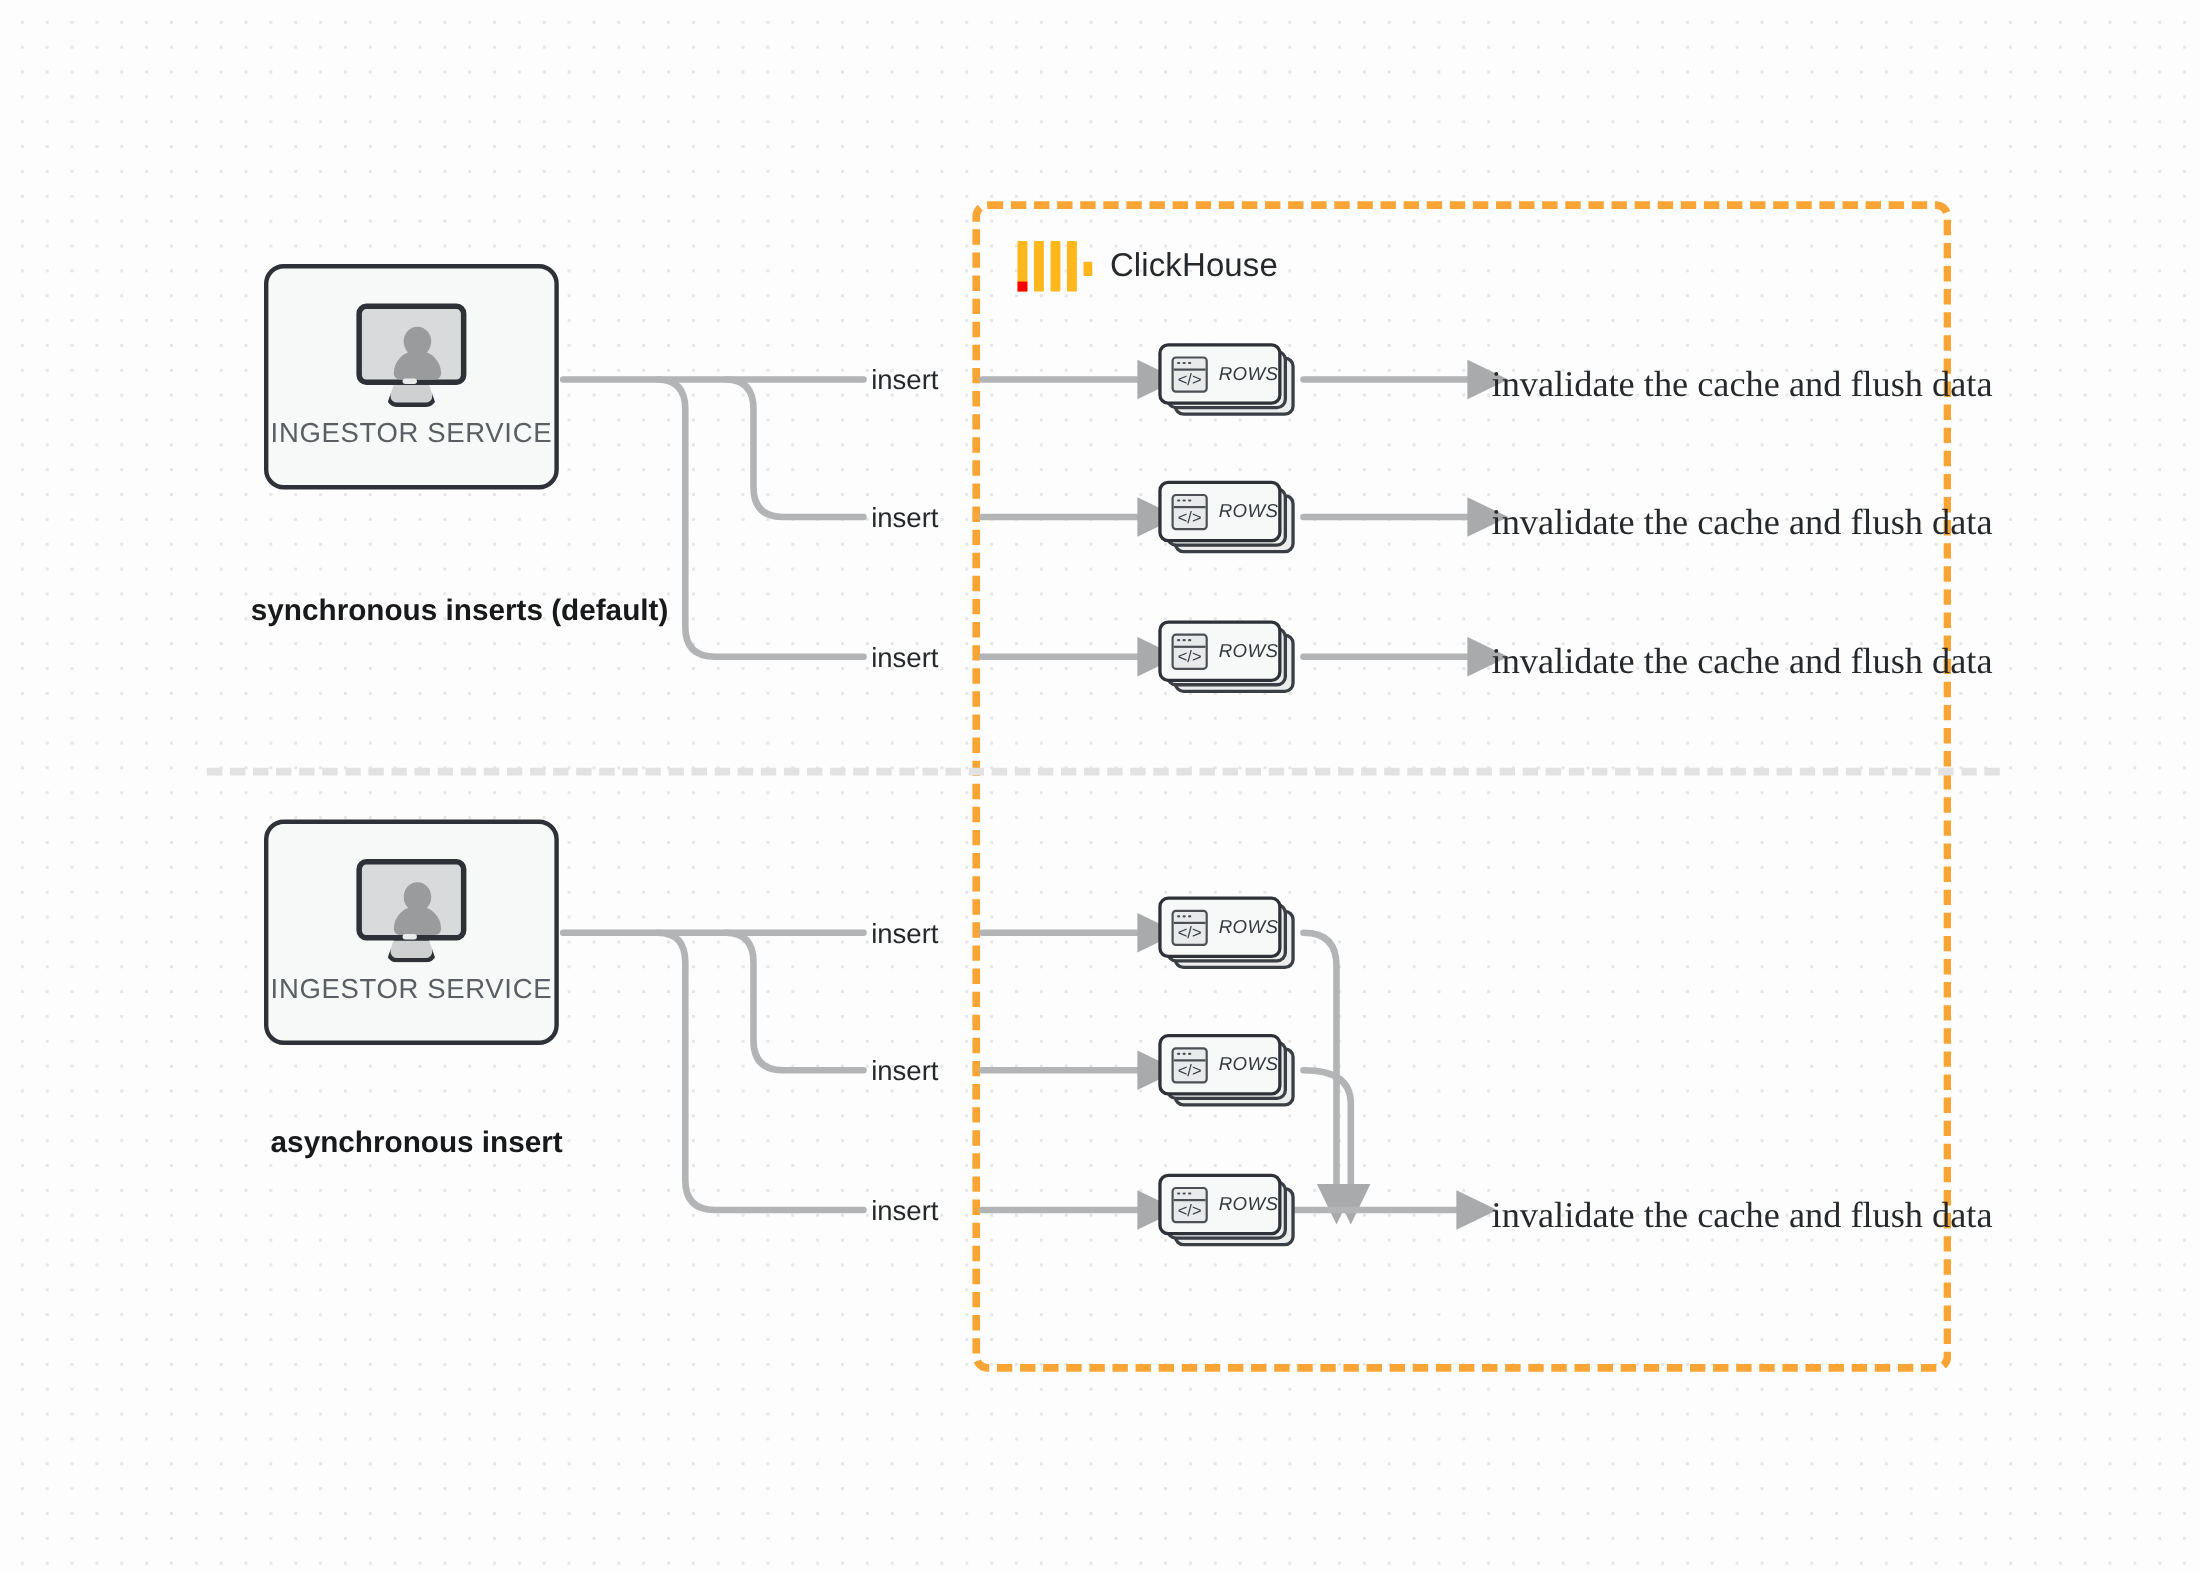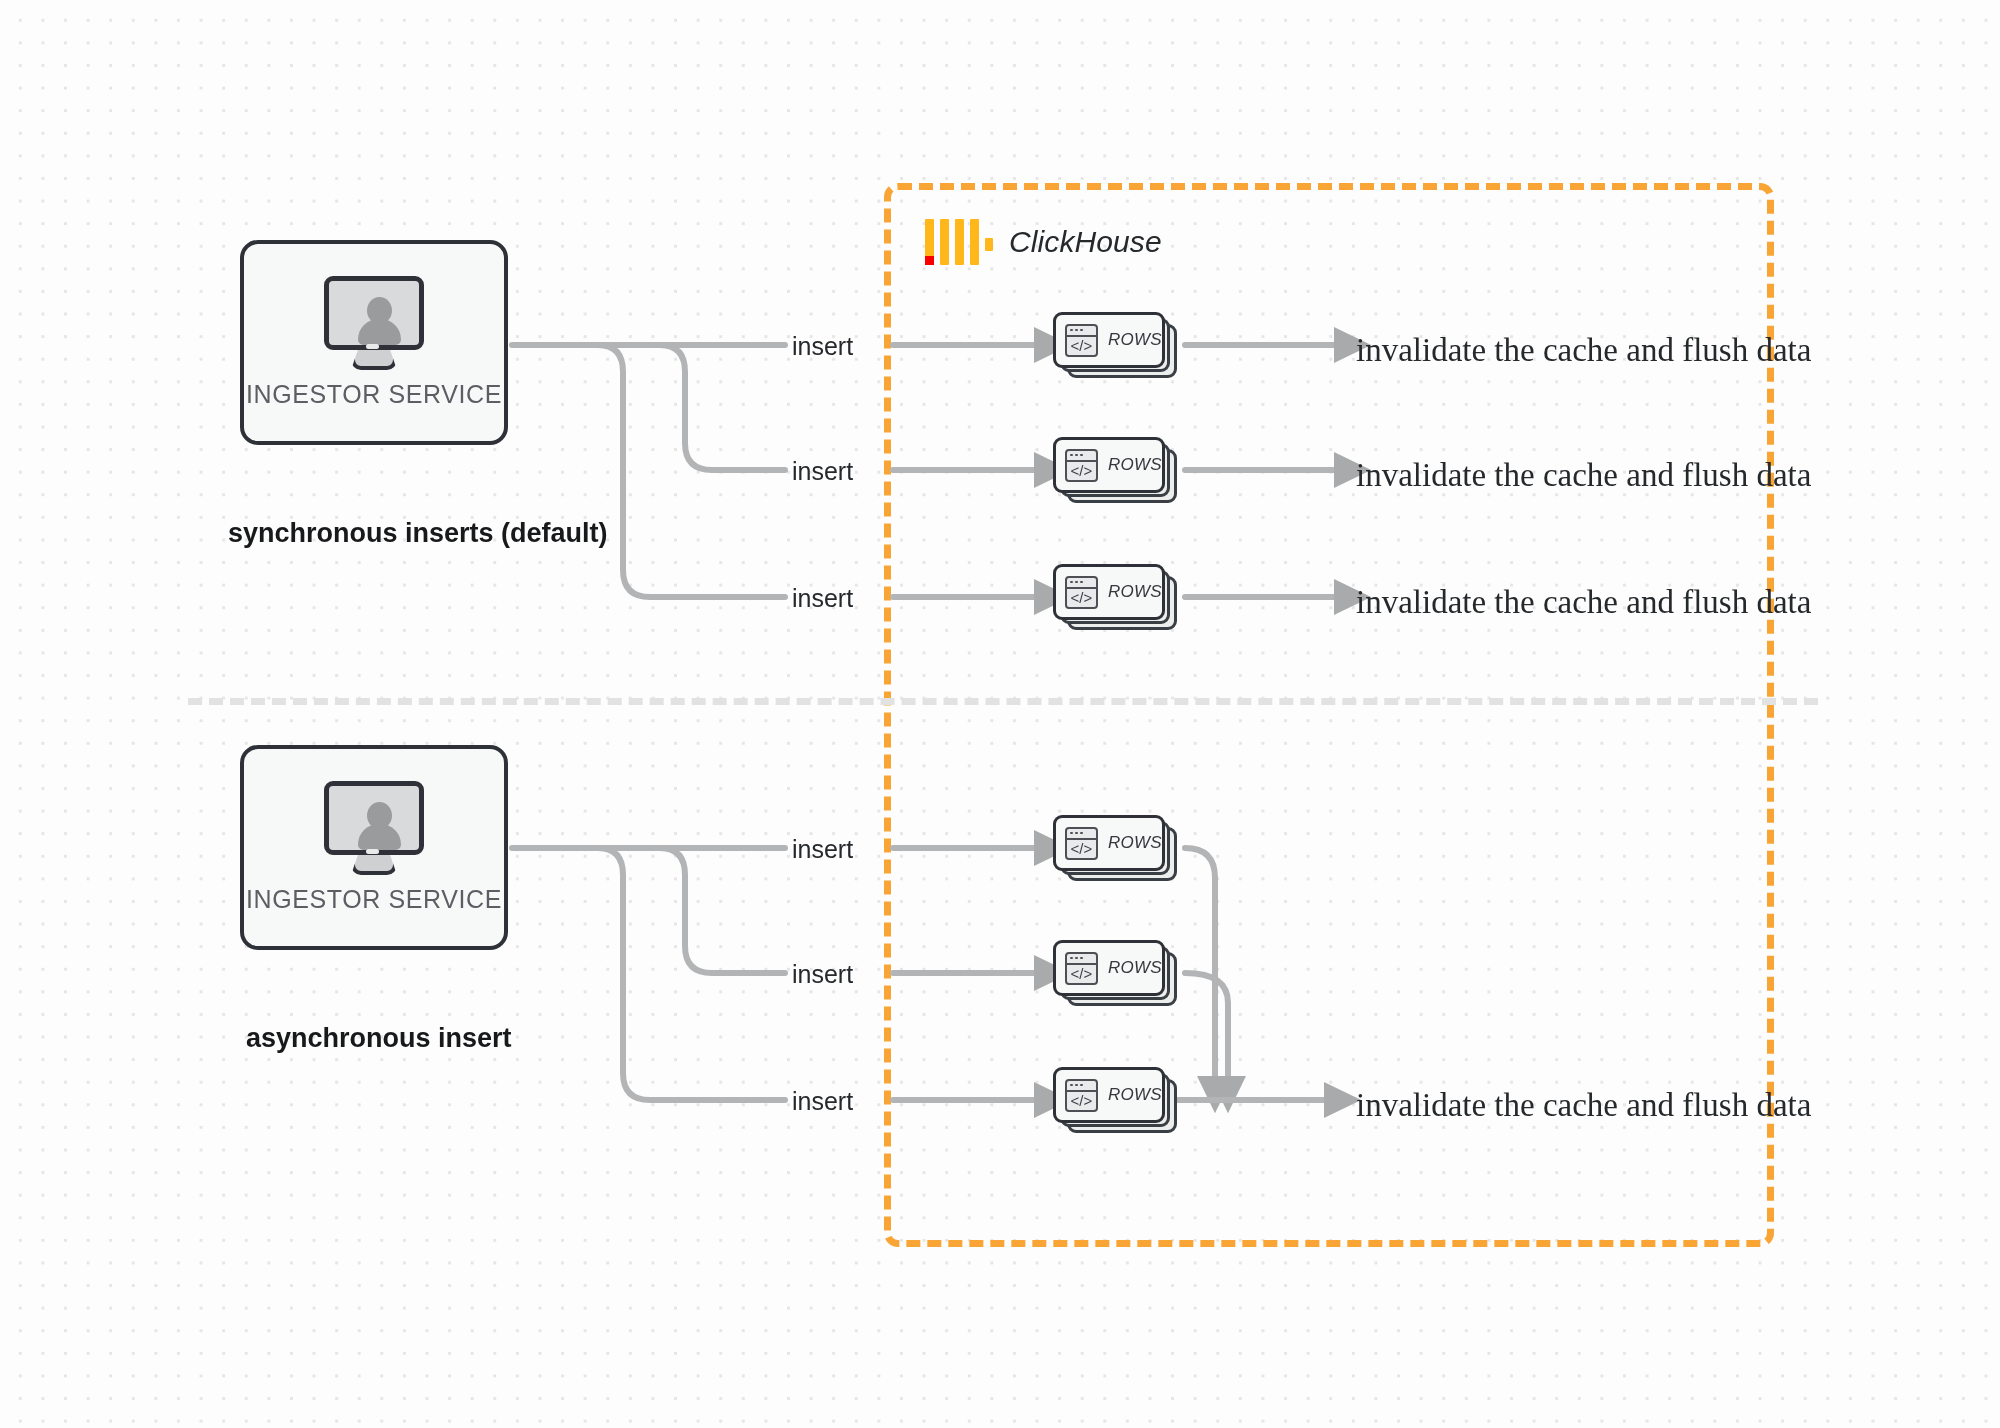--- a/index.html
+++ b/index.html
@@ -297,21 +297,21 @@
     border-top: 7px dashed #e2e2e2;
   }
 </style>
 </head>
 <body>
 
 <div id="canvas">
 
   <div class="ch-container" style="left:884px; top:183px; width:890px; height:1064px;"></div>
 
-  <div class="ch-brand" style="left:925px; top:219px;font-style:italic;">
+  <div class="ch-brand" style="left:925px; top:219px;">
     <div class="ch-logo">
       <div class="bar b1"></div>
       <div class="bar b2"></div>
       <div class="bar b3"></div>
       <div class="bar b4"></div>
       <div class="nub"></div>
       <div class="redsq"></div>
     </div>
     <div class="ch-brand-name">ClickHouse</div>
   </div>
@@ -366,21 +366,21 @@
       <div class="stand"></div>
       <div class="screen">
         <div class="person-head"></div>
         <div class="person-body"></div>
       </div>
       <div class="neck"></div>
     </div>
     <div class="service-label">INGESTOR SERVICE</div>
   </div>
 
-  <div class="group-caption" style="left:228px; top:518px;text-align:right;">synchronous inserts (default)</div>
+  <div class="group-caption" style="left:228px; top:540px;text-align:right;">synchronous inserts (default)</div>
 
   <div class="wire-label" style="left:792px; top:332px;">insert</div>
   <div class="wire-label" style="left:792px; top:457px;">insert</div>
   <div class="wire-label" style="left:792px; top:584px;">insert</div>
 
   <div class="rows-card" style="left:1053px; top:312px;">
     <div class="back2"></div>
       <div class="back1"></div>
     <div class="front">
       <div class="code-win">

